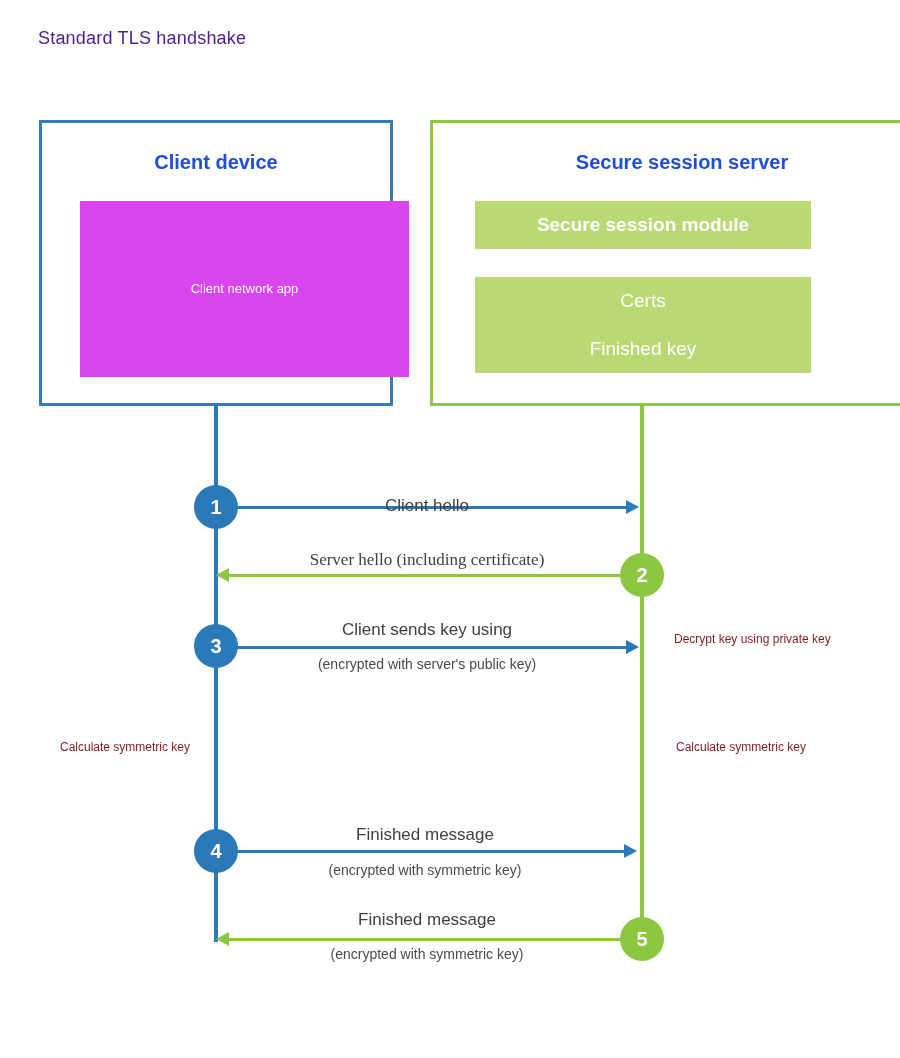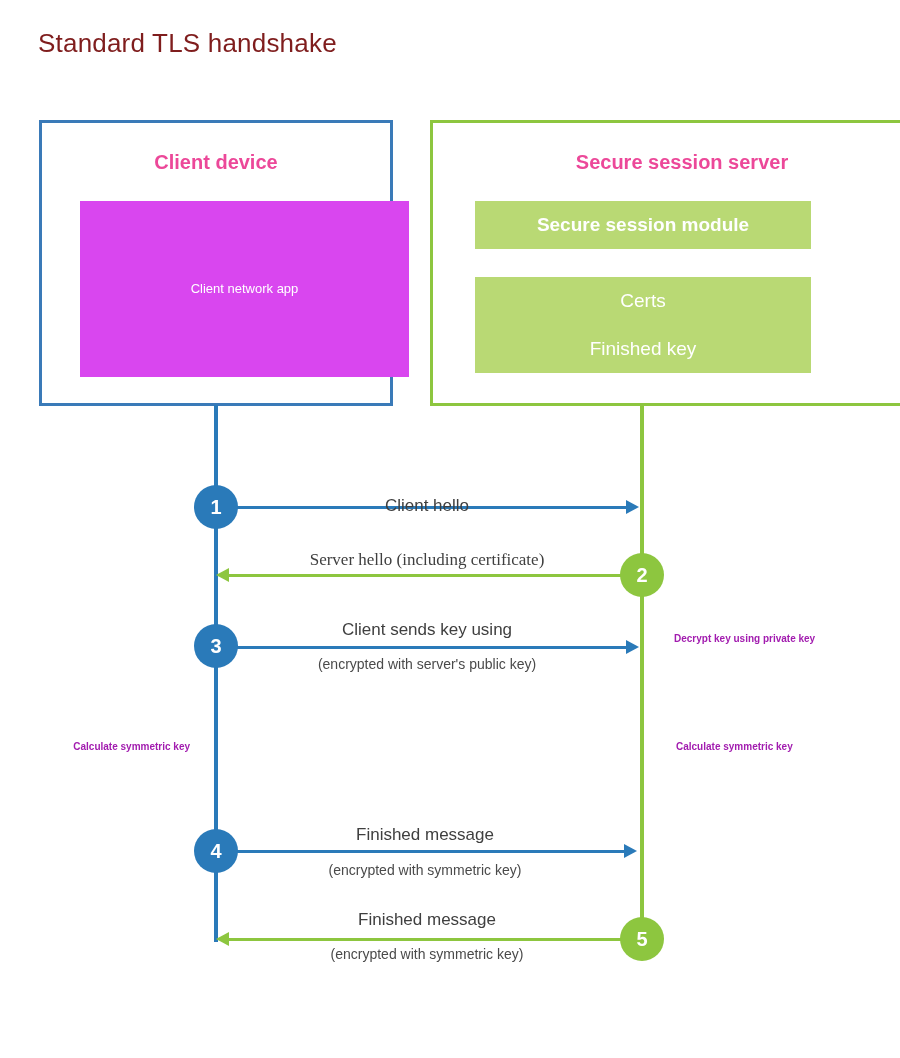--- a/index.html
+++ b/index.html
@@ -19,23 +19,23 @@
     left: 0; top: 0;
     width: 900px;
     height: 1058px;
   }
 
   
   #page-title {
     position: absolute;
     left: 38px;
     top: 28px;
-    font-size: 26px;
+    font-size: 18px;
     font-weight: 400;
-    color: #7f1d1d;
+    color: #4c1d95;
     letter-spacing: 0.2px;
     white-space: nowrap;
   }
 
   
   .party-box {
     position: absolute;
     background: #ffffff;
     box-sizing: border-box;
   }
@@ -54,21 +54,21 @@
     border: 3px solid #8dc63f;
   }
   .party-title {
     position: absolute;
     left: 0;
     right: 0;
     top: 28px;
     text-align: center;
     font-size: 20px;
     font-weight: bold;
-    color: #ec4899;
+    color: #1d4ed8;
   }
   #client-app {
     position: absolute;
     left: 38px;
     top: 78px;
     width: 329px;
     height: 176px;
     background: #d946ef;
     color: #ffffff;
     font-size: 13px;
@@ -189,24 +189,23 @@
   #msg-3      { left: 228px; top: 620px; width: 398px; }
   #msg-3-sub  { left: 228px; top: 656px; width: 398px; }
   #msg-4      { left: 226px; top: 825px; width: 398px; }
   #msg-4-sub  { left: 226px; top: 862px; width: 398px; }
   #msg-5      { left: 228px; top: 910px; width: 398px; }
   #msg-5-sub  { left: 228px; top: 946px; width: 398px; }
 
   
   .note {
     position: absolute;
-    font-size: 10px;
-    color: #a21caf;
+    font-size: 12px;
+    color: #7f1d1d;
     line-height: 1.3;
-    font-weight: bold;
   }
   #note-decrypt        { left: 674px; top: 632px; text-align: left;  width: 180px; }
   #note-calc-client    { left: 22px;  top: 740px; text-align: right; width: 168px; }
   #note-calc-server    { left: 676px; top: 740px; text-align: left;  width: 180px; }
 </style>
 </head>
 <body>
 
 <div id="stage">
 

